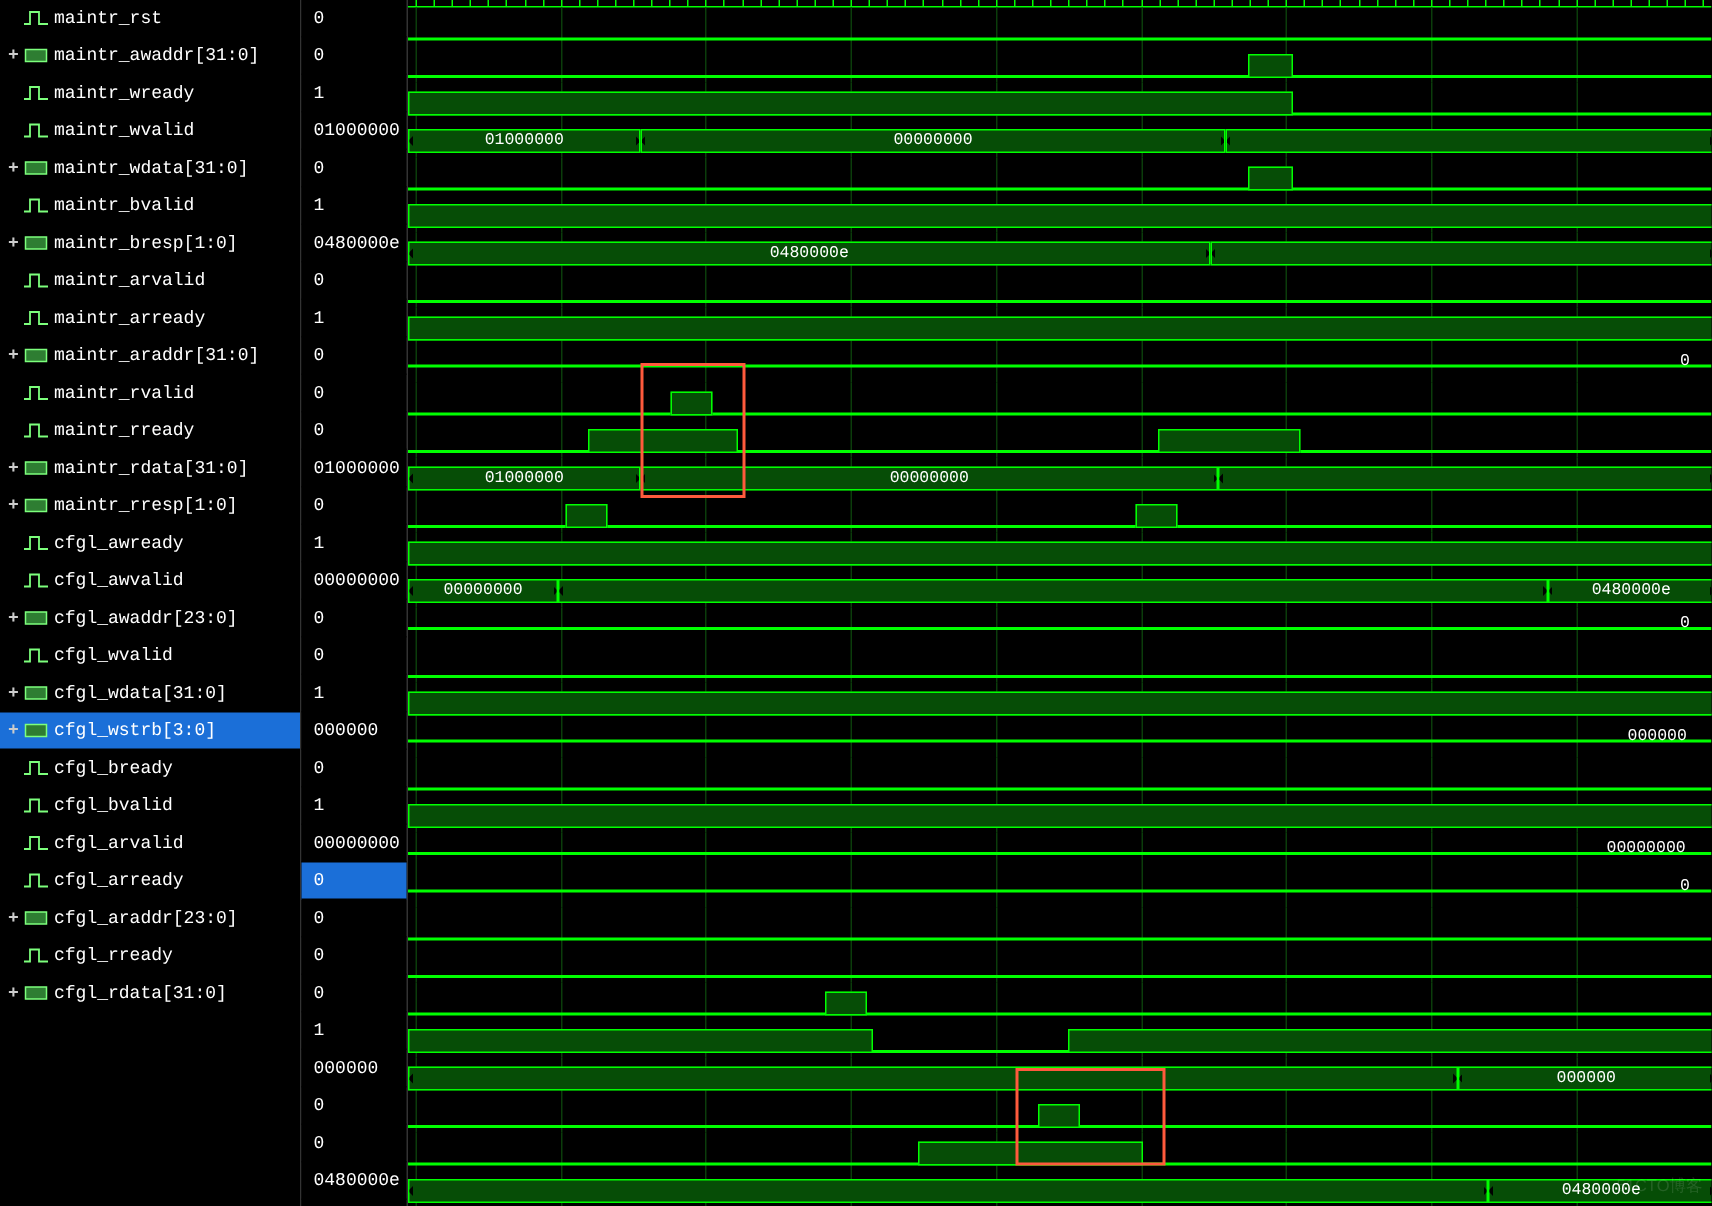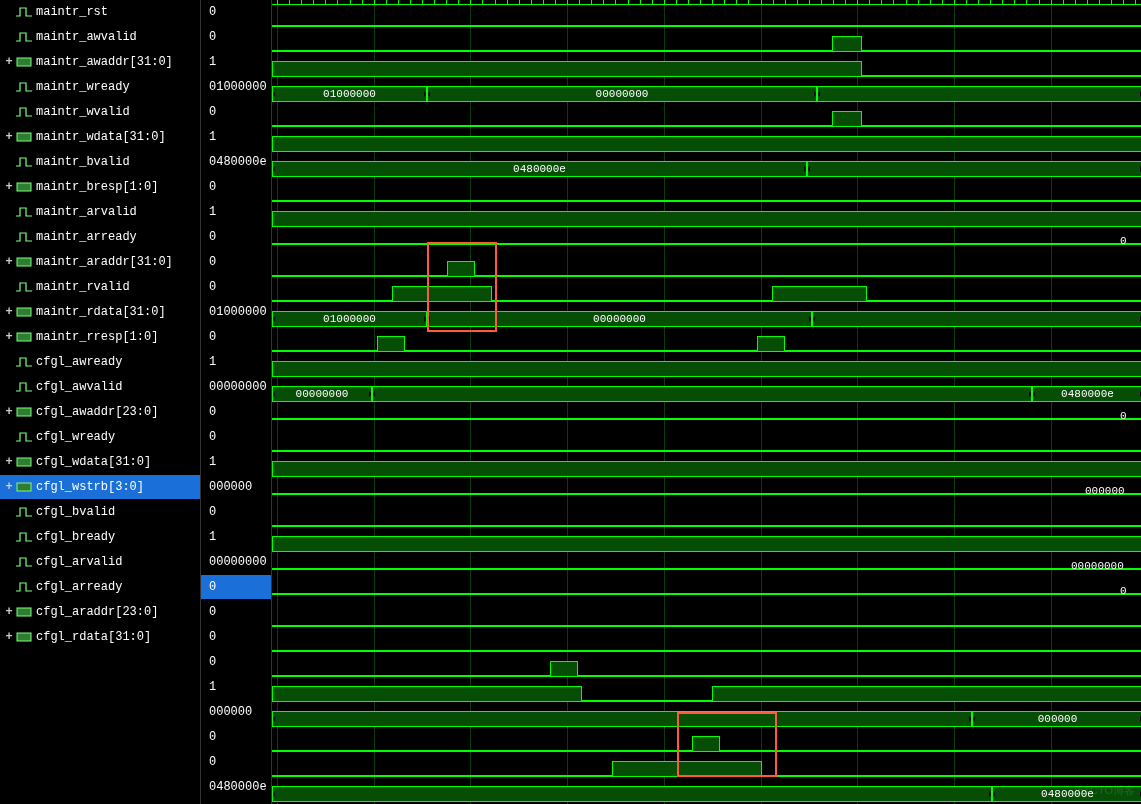--- a/index.html
+++ b/index.html
@@ -40,29 +40,20 @@
       <div class="row">
         <span class="exp"></span>
         <span class="ico sig-ico">
           <svg viewBox="0 0 16 12">
             <polyline points="0,10 4,10 4,2 10,2 10,10 16,10"></polyline>
           </svg>
         </span>
         <span>maintr_rst</span>
       </div>
       <div class="row">
-        <span class="exp"></span>
-        <span class="ico sig-ico">
-          <svg viewBox="0 0 16 12">
-            <polyline points="0,10 4,10 4,2 10,2 10,10 16,10"></polyline>
-          </svg>
-        </span>
-        <span>maintr_awvalid</span>
-      </div>
-      <div class="row">
         <span class="exp">+</span>
         <span class="ico bus-ico">
           <svg viewBox="0 0 16 12">
             <rect x="1" y="2" width="14" height="8"></rect>
           </svg>
         </span>
         <span>maintr_awaddr[31:0]</span>
       </div>
       <div class="row">
         <span class="exp"></span>
@@ -139,20 +130,29 @@
       <div class="row">
         <span class="exp"></span>
         <span class="ico sig-ico">
           <svg viewBox="0 0 16 12">
             <polyline points="0,10 4,10 4,2 10,2 10,10 16,10"></polyline>
           </svg>
         </span>
         <span>maintr_rvalid</span>
       </div>
       <div class="row">
+        <span class="exp"></span>
+        <span class="ico sig-ico">
+          <svg viewBox="0 0 16 12">
+            <polyline points="0,10 4,10 4,2 10,2 10,10 16,10"></polyline>
+          </svg>
+        </span>
+        <span>maintr_rready</span>
+      </div>
+      <div class="row">
         <span class="exp">+</span>
         <span class="ico bus-ico">
           <svg viewBox="0 0 16 12">
             <rect x="1" y="2" width="14" height="8"></rect>
           </svg>
         </span>
         <span>maintr_rdata[31:0]</span>
       </div>
       <div class="row">
         <span class="exp">+</span>
@@ -190,21 +190,21 @@
         </span>
         <span>cfgl_awaddr[23:0]</span>
       </div>
       <div class="row">
         <span class="exp"></span>
         <span class="ico sig-ico">
           <svg viewBox="0 0 16 12">
             <polyline points="0,10 4,10 4,2 10,2 10,10 16,10"></polyline>
           </svg>
         </span>
-        <span>cfgl_wready</span>
+        <span>cfgl_wvalid</span>
       </div>
       <div class="row">
         <span class="exp">+</span>
         <span class="ico bus-ico">
           <svg viewBox="0 0 16 12">
             <rect x="1" y="2" width="14" height="8"></rect>
           </svg>
         </span>
         <span>cfgl_wdata[31:0]</span>
       </div>
@@ -217,57 +217,66 @@
         </span>
         <span>cfgl_wstrb[3:0]</span>
       </div>
       <div class="row">
         <span class="exp"></span>
         <span class="ico sig-ico">
           <svg viewBox="0 0 16 12">
             <polyline points="0,10 4,10 4,2 10,2 10,10 16,10"></polyline>
           </svg>
         </span>
+        <span>cfgl_bready</span>
+      </div>
+      <div class="row">
+        <span class="exp"></span>
+        <span class="ico sig-ico">
+          <svg viewBox="0 0 16 12">
+            <polyline points="0,10 4,10 4,2 10,2 10,10 16,10"></polyline>
+          </svg>
+        </span>
         <span>cfgl_bvalid</span>
       </div>
       <div class="row">
         <span class="exp"></span>
         <span class="ico sig-ico">
           <svg viewBox="0 0 16 12">
             <polyline points="0,10 4,10 4,2 10,2 10,10 16,10"></polyline>
           </svg>
         </span>
-        <span>cfgl_bready</span>
-      </div>
-      <div class="row">
-        <span class="exp"></span>
-        <span class="ico sig-ico">
-          <svg viewBox="0 0 16 12">
-            <polyline points="0,10 4,10 4,2 10,2 10,10 16,10"></polyline>
-          </svg>
-        </span>
         <span>cfgl_arvalid</span>
       </div>
       <div class="row">
         <span class="exp"></span>
         <span class="ico sig-ico">
           <svg viewBox="0 0 16 12">
             <polyline points="0,10 4,10 4,2 10,2 10,10 16,10"></polyline>
           </svg>
         </span>
         <span>cfgl_arready</span>
       </div>
       <div class="row">
         <span class="exp">+</span>
         <span class="ico bus-ico">
           <svg viewBox="0 0 16 12">
             <rect x="1" y="2" width="14" height="8"></rect>
           </svg>
         </span>
         <span>cfgl_araddr[23:0]</span>
+      </div>
+      <div class="row">
+        <span class="exp"></span>
+        <span class="ico sig-ico">
+          <svg viewBox="0 0 16 12">
+            <polyline points="0,10 4,10 4,2 10,2 10,10 16,10"></polyline>
+          </svg>
+        </span>
+        <span>cfgl_rready</span>
       </div>
       <div class="row">
         <span class="exp">+</span>
         <span class="ico bus-ico">
           <svg viewBox="0 0 16 12">
             <rect x="1" y="2" width="14" height="8"></rect>
           </svg>
         </span>
         <span>cfgl_rdata[31:0]</span>
       </div>

